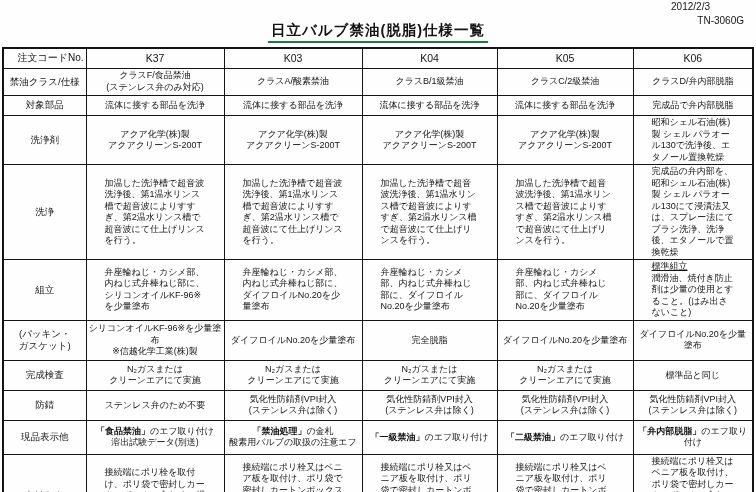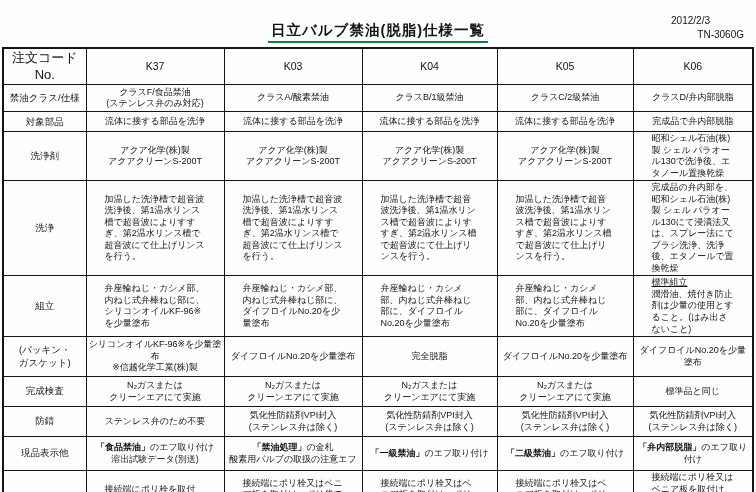--- a/index.html
+++ b/index.html
@@ -3,21 +3,21 @@
 <meta charset="utf-8">
 <style>
   html,body { margin:0; padding:0; }
   body {
     width:756px; height:492px;
     background:#fefefe;
     font-family:"Liberation Sans","DejaVu Sans",sans-serif;
     color:#141414;
     position:relative;
   }
-  .meta { position:absolute; top:15px; right:12px; font-size:10px; text-align:right; }
+  .meta { position:absolute; top:1px; right:12px; font-size:10px; text-align:right; }
   .meta .date { margin-right:34px; margin-bottom:3px; }
   .title-wrap { text-align:center; padding-top:21px; }
   .doc-title {
     display:inline-block;
     font-size:14.5px; font-weight:bold;
     letter-spacing:1px;
     border-bottom:2px solid #15803d;
     padding:0 3px 1px 3px;
   }
   table {
@@ -35,21 +35,21 @@
     border:1px solid #141414;
     font-size:9px; line-height:1.28;
     font-weight:normal;
     text-align:center; vertical-align:middle;
     padding:1px 2px;
     white-space:pre-line;
     overflow:hidden;
   }
   th.rl { font-size:9.5px; }
   tr.hdr th { height:17px; font-size:10.5px; }
-  tr.hdr th.rl { font-size:13px; }
+  tr.hdr th.rl { font-size:10px;text-align:right; }
   td.left { text-align:left; padding:1px 18px; }
   td.plain { white-space:normal; }
   .b { font-weight:bold; }
   .ul { text-decoration:underline; }
   tr.r0 { height:27px; } tr.r1 { height:20px; } tr.r2 { height:33px; }
   tr.r3 { height:57px; } tr.r4 { height:30px; } tr.r5 { height:53px; }
   tr.r6 { height:40px; } tr.r7 { height:30px; } tr.r8 { height:30px; }
   tr.r9 { height:23px; } tr.r10 { height:34px; } tr.r11 { height:51px; }
 </style>
 </head>

